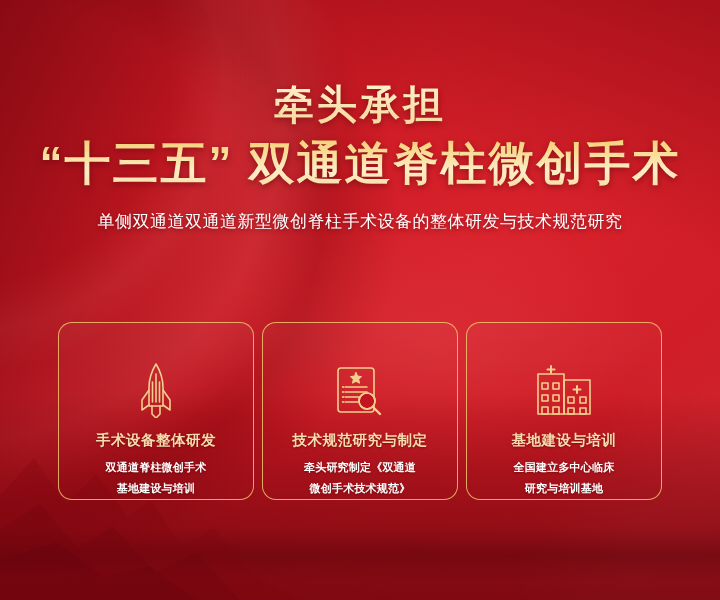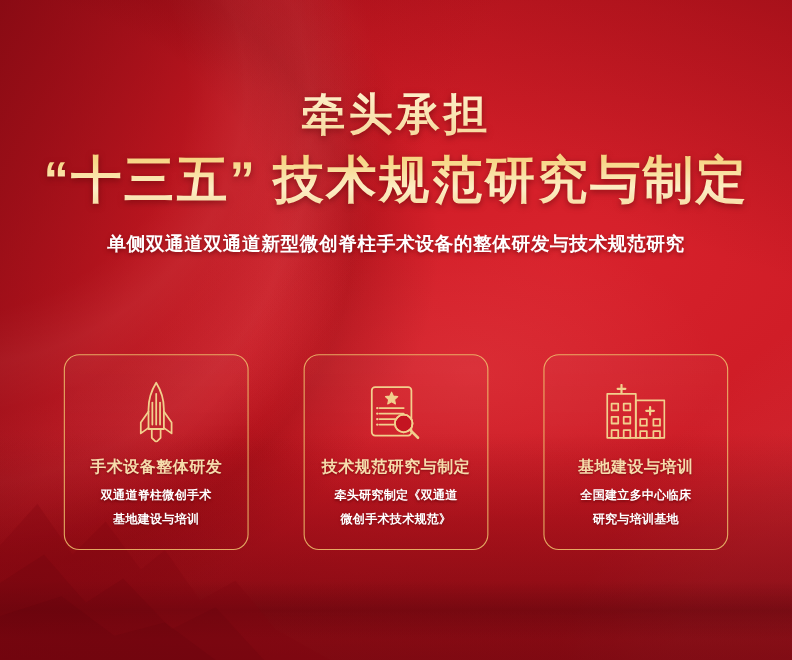--- a/index.html
+++ b/index.html
@@ -91,21 +91,21 @@
     color: transparent;
     -webkit-text-fill-color: transparent;
     filter: drop-shadow(0 2px 3px rgba(90,3,8,0.55));
   }
   .title-line1 { font-size: 40px; line-height: 48px; padding-top: 80px; }
   .title-line2 { font-size: 46px; line-height: 58px; padding-top: 6px; letter-spacing: 2px; }
 
   .subtitle {
     margin-top: 18px;
     font-size: 17px;
-    font-weight: bold;
+    font-weight: normal;
     color: #ffffff;
     letter-spacing: 0.5px;
     text-shadow: 0 2px 4px rgba(90,3,8,0.6);
   }
   .projectno {
     margin-top: 14px;
     font-size: 15px;
     font-weight: bold;
     color: #ffffff;
     letter-spacing: 0.5px;
@@ -115,28 +115,28 @@
   
   .cards {
     position: absolute;
     left: 58px;
     top: 322px;
     width: 604px;
     display: flex;
     justify-content: space-between;
   }
   .card {
-    width: 168px;
+    width: 196px;
     height: 178px;
     border: 1px solid rgba(240,196,110,0.85);
     border-radius: 14px;
     display: flex;
     flex-direction: column;
     align-items: center;
-    padding-top: 22px;
+    padding-top: 38px;
     background: linear-gradient(180deg, rgba(255,255,255,0.035) 0%, rgba(255,255,255,0.0) 60%);
   }
   .card-icon { height: 58px; display: flex; align-items: center; justify-content: center; }
   .card-title {
     margin-top: 12px;
     font-size: 14.5px;
     font-weight: bold;
     color: #f6dcac;
     letter-spacing: 0.5px;
     text-shadow: 0 1px 2px rgba(90,3,8,0.6);
@@ -169,21 +169,21 @@
   <div class="band-sheen"></div>
 
   <svg class="mountains" viewBox="0 0 460 200" preserveAspectRatio="none">
     <polygon points="0,200 0,96 34,58 66,104 96,74 128,118 150,100 182,146 214,128 250,172 300,200" fill="#7d0610" opacity="0.55"></polygon>
     <polygon points="0,200 0,130 40,104 78,148 112,126 156,172 196,152 240,200" fill="#6b040d" opacity="0.55"></polygon>
     <polygon points="0,200 0,160 56,142 104,178 150,166 196,200" fill="#5d030b" opacity="0.45"></polygon>
   </svg>
 
   <div class="header">
     <div class="title-gold title-line1">牵头承担</div>
-    <div class="title-gold title-line2">“十三五” 技术规范研究与制定</div>
+    <div class="title-gold title-line2">“十三五” 双通道脊柱微创手术</div>
     <div class="subtitle">单侧双通道双通道新型微创脊柱手术设备的整体研发与技术规范研究</div>
   </div>
 
   <div class="cards">
 
     <div class="card">
       <div class="card-icon">
         <svg width="40" height="56" viewBox="0 0 40 56" fill="none" stroke="#f2cf8d" stroke-width="1.6" stroke-linejoin="round" stroke-linecap="round">
           <path d="M20 2 C25 10 27 18 27 26 L27 44 L13 44 L13 26 C13 18 15 10 20 2 Z"></path>
           <path d="M13 28 L6 38 L6 48 L13 43"></path>

